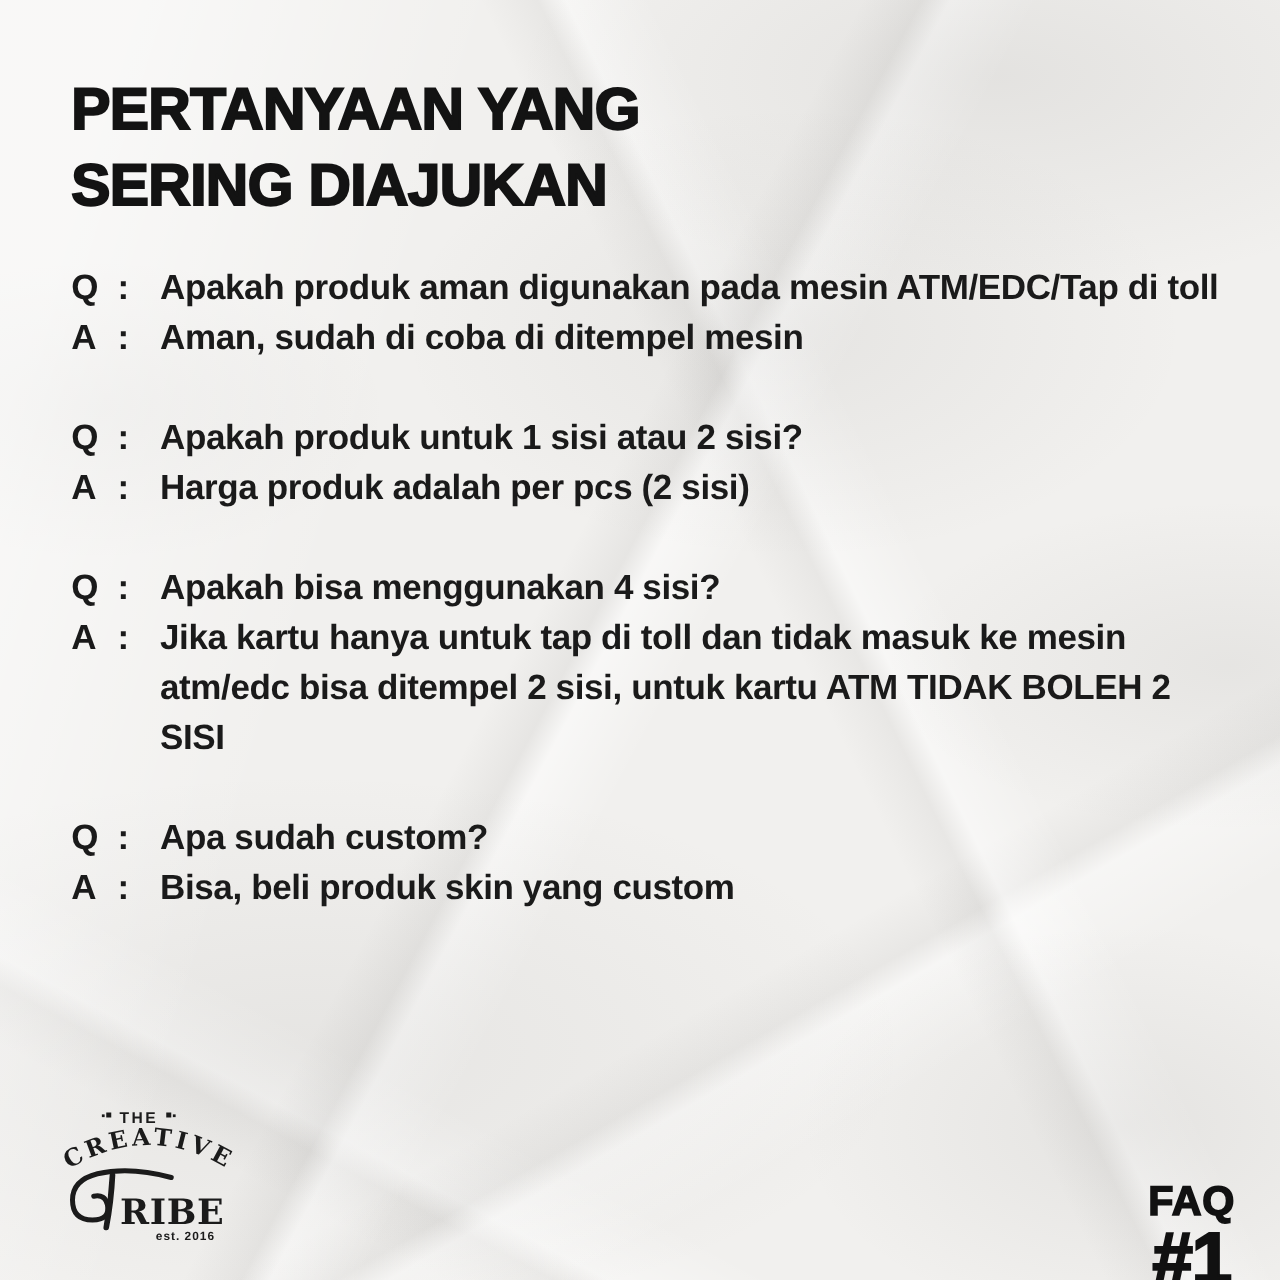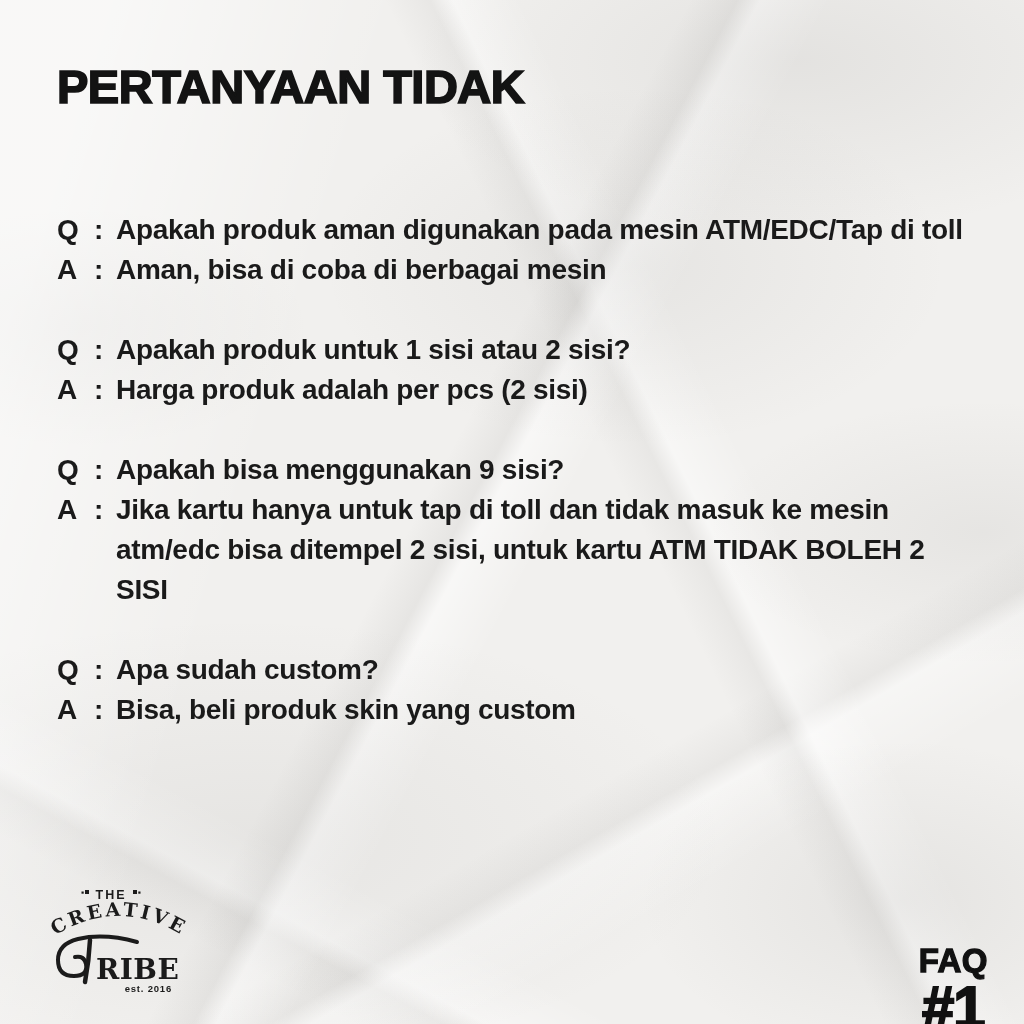--- a/index.html
+++ b/index.html
@@ -22,69 +22,70 @@
   }
   .title{
     position:absolute;left:57px;top:56px;margin:0;
     font-size:47px;line-height:61px;font-weight:bold;letter-spacing:-.5px;
     -webkit-text-stroke:1.7px #131313;color:#131313;
   }
   .title span{display:block;}
   .faq{position:absolute;left:57px;top:210px;width:945px;display:flex;flex-direction:column;gap:40px;}
   .qa{display:flex;flex-direction:column;}
   .row{display:grid;grid-template-columns:37px 22px 1fr;font-size:28px;line-height:40px;font-weight:bold;letter-spacing:-.3px;color:#1a1a1a;}
-  .row .txt{white-space:pre-line;}
+  .row .txt{white-space:pre-line;margin-left:12px;}
   .badge{position:absolute;right:36px;top:942px;text-align:center;color:#111;}
   .badge .badge-label{display:block;font-size:33px;line-height:38px;font-weight:bold;letter-spacing:.5px;-webkit-text-stroke:1.3px #111;}
   .badge .badge-number{display:block;font-size:58px;line-height:54px;font-weight:bold;letter-spacing:-1px;-webkit-text-stroke:2px #111;}
   .logo{position:absolute;left:44px;top:876px;}
   .logo text{fill:#1b1b1b;}
 </style>
 </head>
 <body>
 
 <div class="canvas">
 
   <h1 class="title">
-    <span>PERTANYAAN TIDAK</span>
+    <span>PERTANYAAN YANG</span>
+    <span>SERING DIAJUKAN</span>
   </h1>
 
   <div class="faq">
 
     <div class="qa">
       <div class="row">
         <span class="lbl">Q</span>
         <span class="sep">:</span>
         <span class="txt">Apakah produk aman digunakan pada mesin ATM/EDC/Tap di toll</span>
       </div>
       <div class="row">
         <span class="lbl">A</span>
         <span class="sep">:</span>
-        <span class="txt">Aman, bisa di coba di berbagai mesin</span>
+        <span class="txt">Aman, sudah di coba di ditempel mesin</span>
       </div>
     </div>
 
     <div class="qa">
       <div class="row">
         <span class="lbl">Q</span>
         <span class="sep">:</span>
         <span class="txt">Apakah produk untuk 1 sisi atau 2 sisi?</span>
       </div>
       <div class="row">
         <span class="lbl">A</span>
         <span class="sep">:</span>
         <span class="txt">Harga produk adalah per pcs (2 sisi)</span>
       </div>
     </div>
 
     <div class="qa">
       <div class="row">
         <span class="lbl">Q</span>
         <span class="sep">:</span>
-        <span class="txt">Apakah bisa menggunakan 9 sisi?</span>
+        <span class="txt">Apakah bisa menggunakan 4 sisi?</span>
       </div>
       <div class="row">
         <span class="lbl">A</span>
         <span class="sep">:</span>
         <span class="txt">Jika kartu hanya untuk tap di toll dan tidak masuk ke mesin
 atm/edc bisa ditempel 2 sisi, untuk kartu ATM TIDAK BOLEH 2
 SISI</span>
       </div>
     </div>
 

